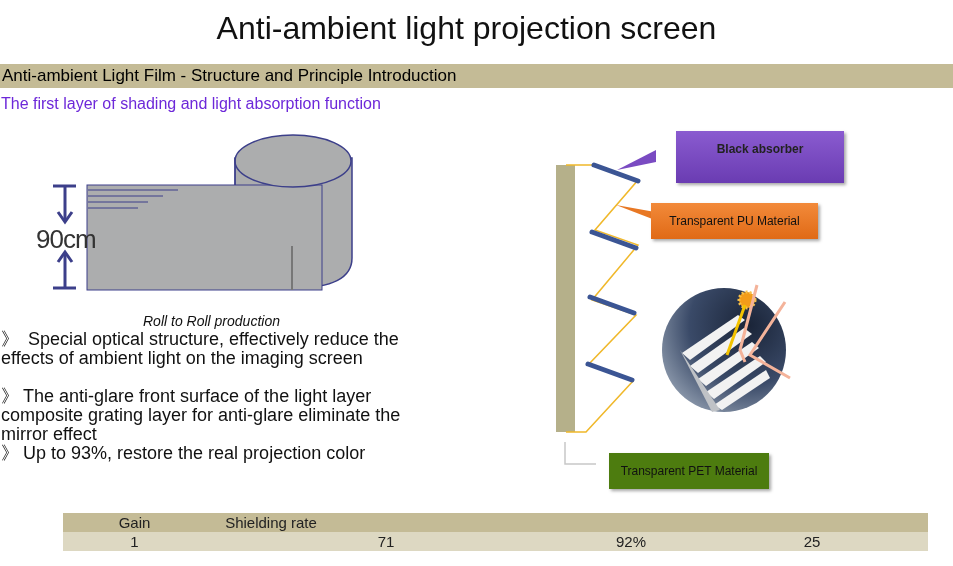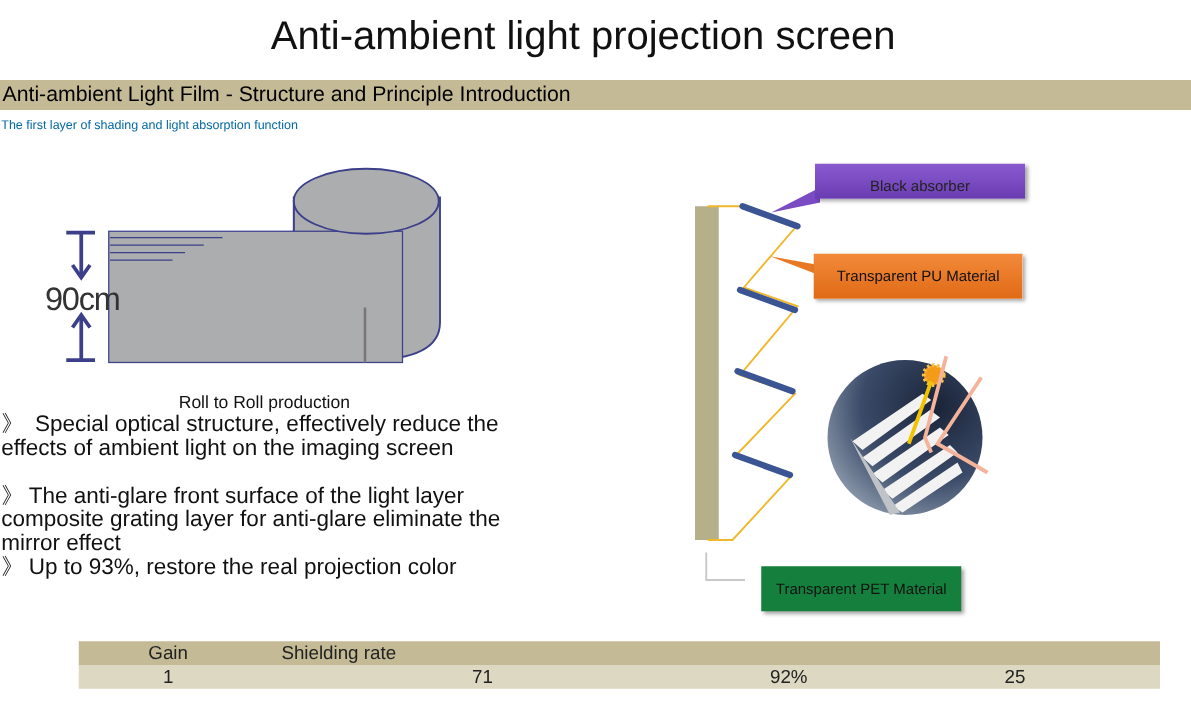--- a/index.html
+++ b/index.html
@@ -3,34 +3,34 @@
 <meta charset="utf-8">
 <style>
   html, body { margin: 0; padding: 0; background: #ffffff; }
   body { width: 953px; height: 566px; position: relative; overflow: hidden;
          font-family: "Liberation Sans", sans-serif; color: #111; }
   .title { position: absolute; left: 0; top: 10px; width: 933px; text-align: center;
            font-size: 32px; color: #111; letter-spacing: 0px; }
   .section-bar { position: absolute; left: 0; top: 64px; width: 953px; height: 24px;
                  background: #c4bb96; }
   .section-bar span { position: absolute; left: 2px; top: 2px; font-size: 17px; color: #000000; }
-  .subtitle { position: absolute; left: 1px; top: 95px; font-size: 10px; color: #0369a1; }
+  .subtitle { position: absolute; left: 1px; top: 95px; font-size: 16px; color: #6d28d9; }
   .roll { position: absolute; left: 30px; top: 128px; width: 340px; height: 170px; }
-  .caption { position: absolute; left: 143px; top: 313px; font-size: 14px; color: #111; }
+  .caption { position: absolute; left: 143px; top: 313px; font-size: 14px; color: #111; font-style: italic; }
   .bullet { position: absolute; left: 1px; font-size: 18px; line-height: 19px; color: #111; width: 430px; }
   .chev { display: inline-block; margin-right: 4px; }
   .diagram { position: absolute; left: 540px; top: 120px; width: 300px; height: 380px; }
   .label-box { position: absolute; font-size: 12px; color: #111; text-align: center;
                box-shadow: 2px 2px 3px rgba(0,0,0,0.35); }
-  .lb-black { left: 652px; top: 131px; width: 168px; height: 28px; line-height: 36px;
-              background: linear-gradient(#8a5bd0, #6a3cb2); color: #222; }
+  .lb-black { left: 676px; top: 131px; width: 168px; height: 52px; line-height: 36px;
+              background: linear-gradient(#8a5bd0, #6a3cb2); color: #222; font-weight: bold; }
   .lb-pu { left: 651px; top: 203px; width: 167px; height: 36px; line-height: 36px;
            background: linear-gradient(#f28a3a, #e06a16); color: #111; }
   .lb-pet { left: 609px; top: 453px; width: 160px; height: 36px; line-height: 36px;
-            background: #15803d; color: #111; }
+            background: #4d7c0f; color: #111; }
   .table { position: absolute; left: 63px; top: 513px; width: 865px; }
   .trow { display: flex; height: 19px; line-height: 19px; font-size: 15px; }
   .trow.head { background: #c4bb96; }
   .trow.body { background: #ddd8c2; }
   .trow div { text-align: center; color: #222; }
   .c1 { width: 143px; } .c2 { width: 360px; } .c3 { width: 130px; } .c4 { width: 232px; }
 </style>
 </head>
 <body>
 

